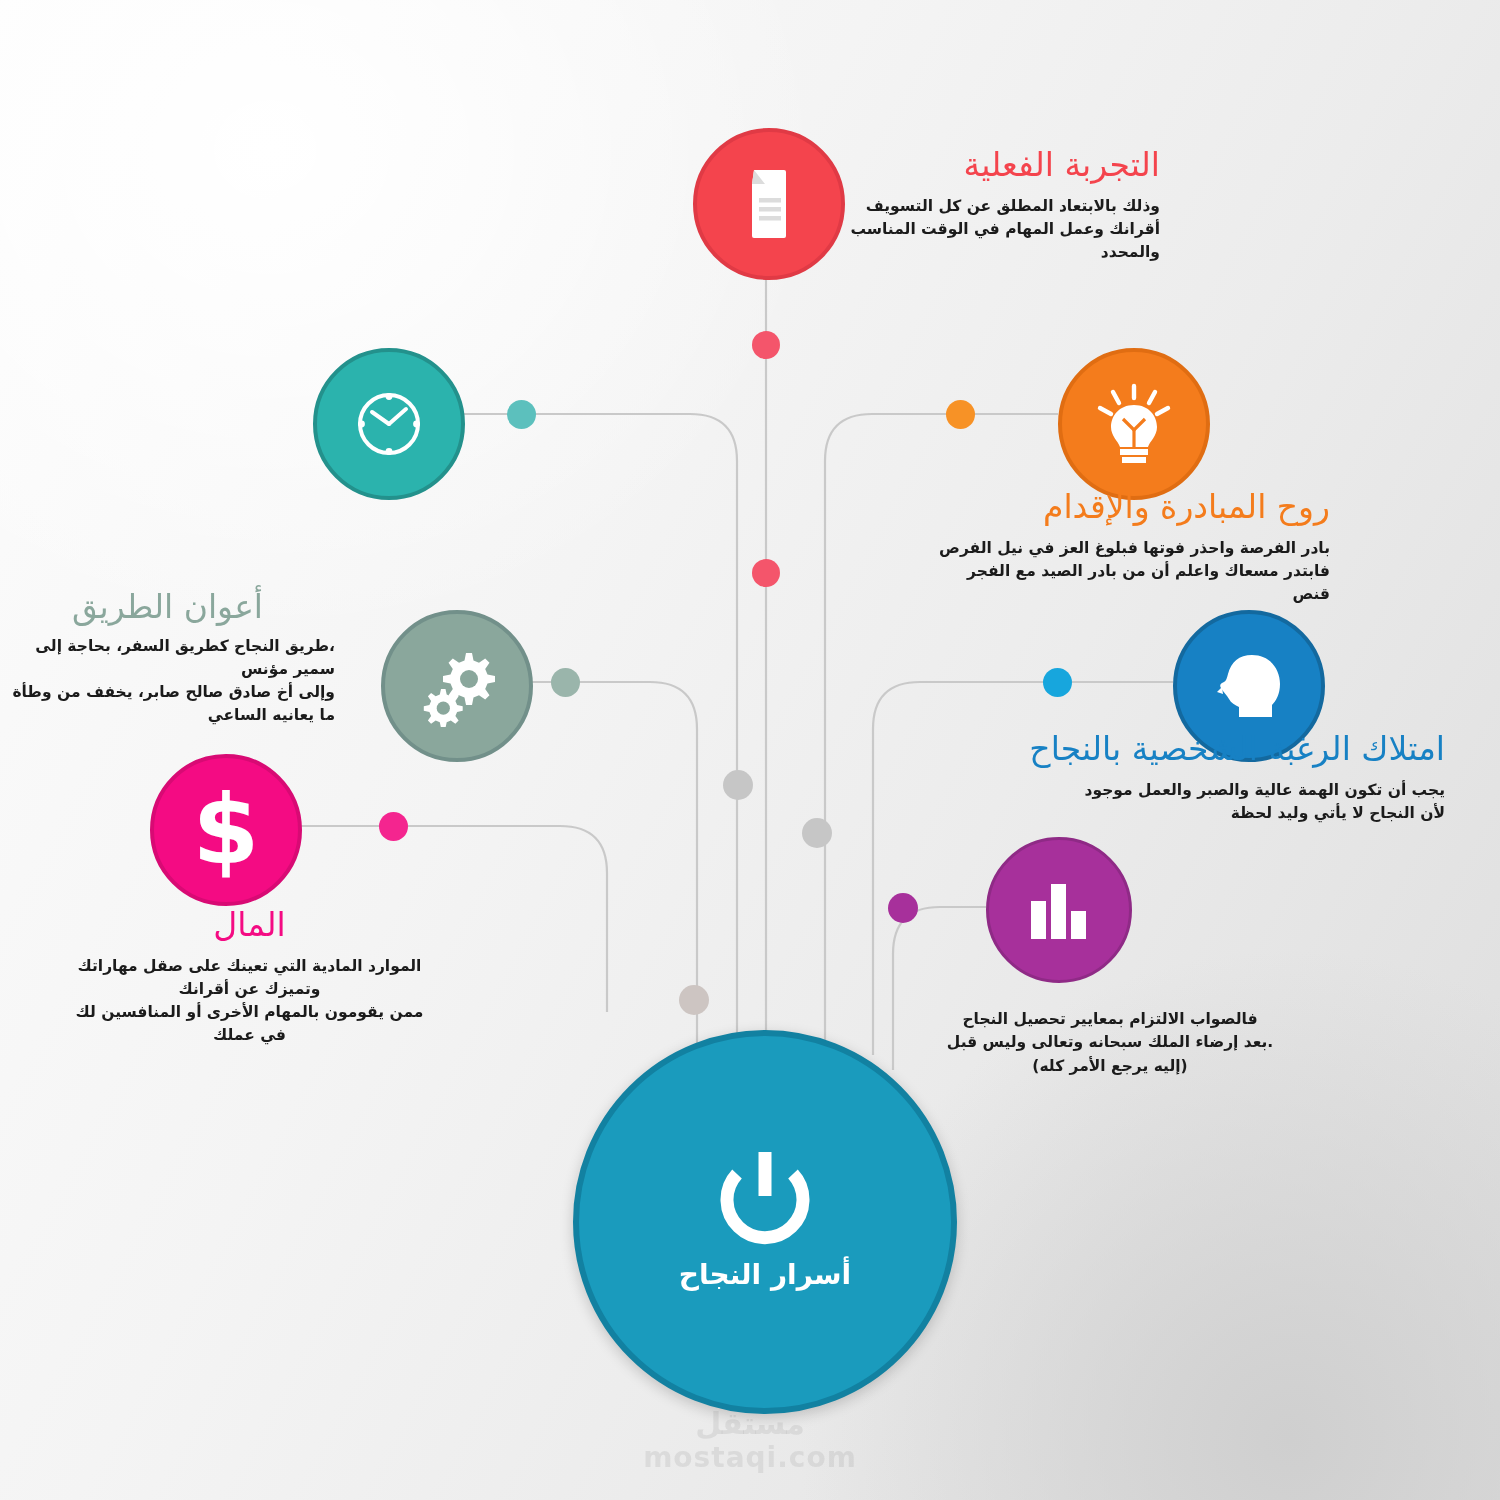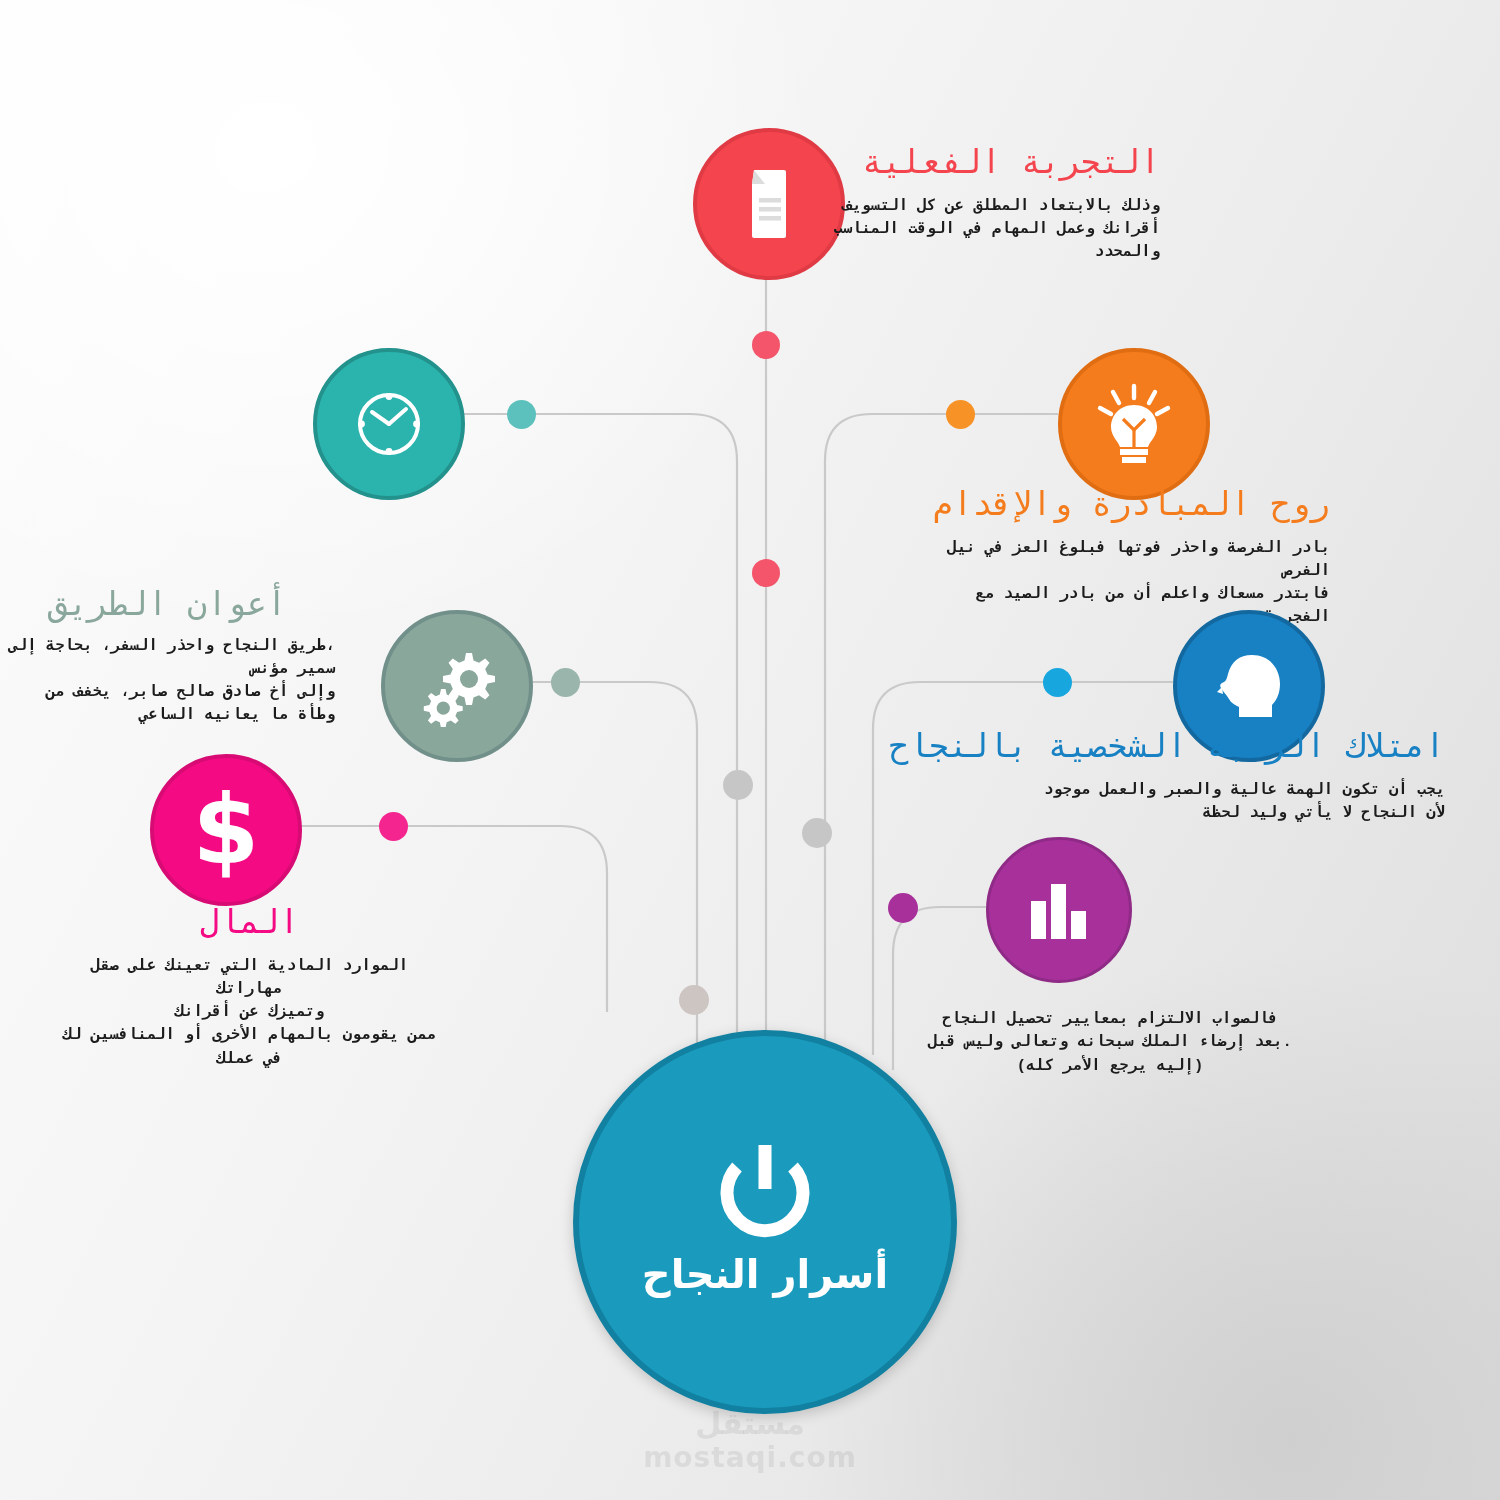--- a/index.html
+++ b/index.html
@@ -17,42 +17,42 @@
       linear-gradient(118deg,#fdfdfd 0%,#f4f4f4 38%,#ececec 62%,#dcdcdc 100%);
   }
   svg.wires{position:absolute;left:0;top:0;width:1500px;height:1500px;}
   .wire{fill:none;stroke:#c9c9c9;stroke-width:2.2;}
 
   .node{position:absolute;border-radius:50%;display:flex;align-items:center;justify-content:center;}
   .node .ico{display:block;}
 
   .dot{position:absolute;border-radius:50%;}
 
-  .txt{position:absolute;font-family:Liberation Mono, monospace;}
+  .txt{position:absolute;}
   .ttl{
     font-size:33px;font-weight:400;line-height:1.05;white-space:nowrap;
     direction:rtl;unicode-bidi:bidi-override;
   }
   .body{
     font-size:15.5px;font-weight:bold;line-height:1.5;color:#1b1b1b;
     direction:rtl;white-space:pre-line;
   }
   .ra{text-align:right;}
   .ca{text-align:center;}
 
   
   #hub{
     position:absolute;left:573px;top:1030px;width:372px;height:372px;
     border-radius:50%;background:#1a9bbd;border:6px solid #1281a1;
     box-shadow:0 4px 14px rgba(0,0,0,.18);
     display:flex;flex-direction:column;align-items:center;justify-content:center;
   }
   #hub .power{margin-top:-6px;}
   #hub .hubtxt{
-    color:#fff;font-size:40px;font-weight:bold;margin-top:4px;
+    color:#fff;font-size:28px;font-weight:bold;margin-top:4px;
     direction:rtl;letter-spacing:0px;
   }
 
   #wm{
     position:absolute;left:0;right:0;bottom:26px;text-align:center;
     color:rgba(120,120,120,.14);font-size:30px;font-weight:bold;line-height:1.15;
     direction:rtl;
   }
   #wm .dom{font-size:28px;direction:ltr;letter-spacing:1px;}
 </style>
@@ -144,21 +144,21 @@
       <g fill="#ffffff">
         <path d="M50 8 l6 0 1.5 7.5 5.5 2.3 6.2-4.3 4.3 4.3-4.3 6.2 2.3 5.5 7.5 1.5 0 6 -7.5 1.5 -2.3 5.5 4.3 6.2 -4.3 4.3 -6.2-4.3 -5.5 2.3 -1.5 7.5 -6 0 -1.5-7.5 -5.5-2.3 -6.2 4.3 -4.3-4.3 4.3-6.2 -2.3-5.5 -7.5-1.5 0-6 7.5-1.5 2.3-5.5 -4.3-6.2 4.3-4.3 6.2 4.3 5.5-2.3 Z"></path>
         <circle cx="53" cy="34" r="9" fill="#8aa79c"></circle>
         <path d="M25 44 l4.5 0 1.2 5.6 4.1 1.7 4.6-3.2 3.2 3.2 -3.2 4.6 1.7 4.1 5.6 1.2 0 4.5 -5.6 1.2 -1.7 4.1 3.2 4.6 -3.2 3.2 -4.6-3.2 -4.1 1.7 -1.2 5.6 -4.5 0 -1.2-5.6 -4.1-1.7 -4.6 3.2 -3.2-3.2 3.2-4.6 -1.7-4.1 -5.6-1.2 0-4.5 5.6-1.2 1.7-4.1 -3.2-4.6 3.2-3.2 4.6 3.2 4.1-1.7 Z"></path>
         <circle cx="27.3" cy="63.2" r="6.6" fill="#8aa79c"></circle>
       </g>
     </svg>
   </div>
   <div class="txt ra" style="left:0px;top:590px;width:335px;">
     <div class="ttl ca" style="color:#8aa79c;">أعوان الطريق</div>
-    <div class="body" style="margin-top:10px;">،طريق النجاح واحذر السفر، بحاجة إلى سمير مؤنس
+    <div class="body" style="margin-top:10px;">،طريق النجاح كطريق السفر، بحاجة إلى سمير مؤنس
 وإلى أخ صادق صالح صابر، يخفف من وطأة ما يعانيه الساعي</div>
   </div>
 
   <div class="node" style="left:1173px;top:610px;width:144px;height:144px;background:#1781c4;border:4px solid #13699f;">
     <svg class="ico" width="82" height="82" viewBox="0 0 82 82">
       <path d="M44 10 C 62 10 72 24 72 39 C 72 49 68 56 64 60 L 64 72 L 31 72 L 31 62 C 27 60 23 58 21 54 C 19 50 15 47 13 43 C 11 40 13 38 16 37 C 18 36 19 33 20 29 C 23 17 31 10 44 10 Z" fill="#ffffff"></path>
       <path d="M14 42 L9 47 L15 49 Z" fill="#ffffff"></path>
     </svg>
   </div>
   <div class="txt ra" style="left:1000px;top:732px;width:445px;">

